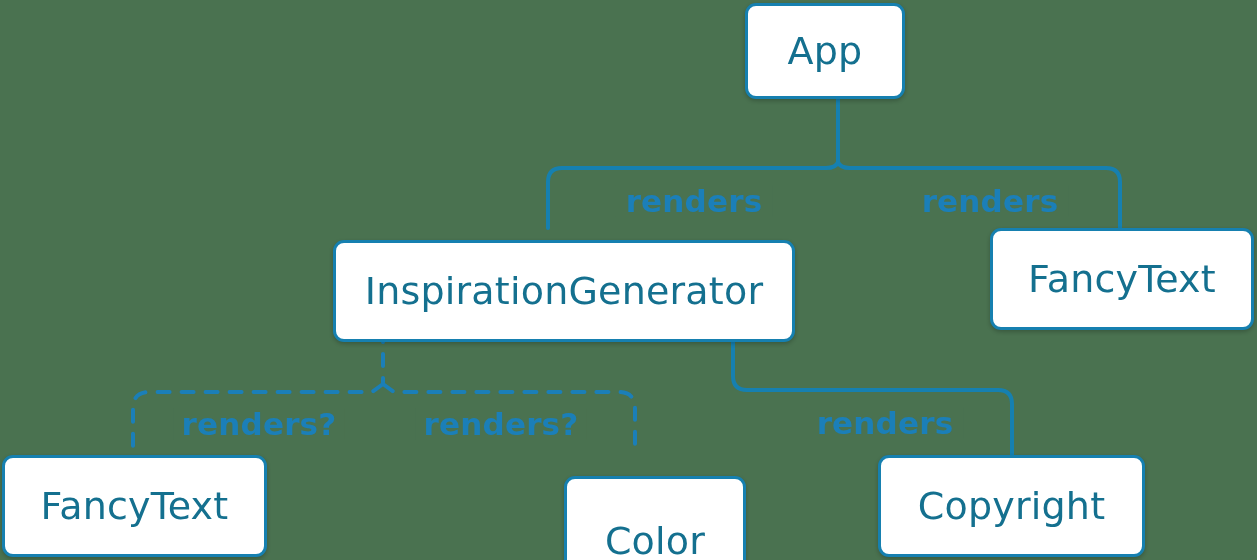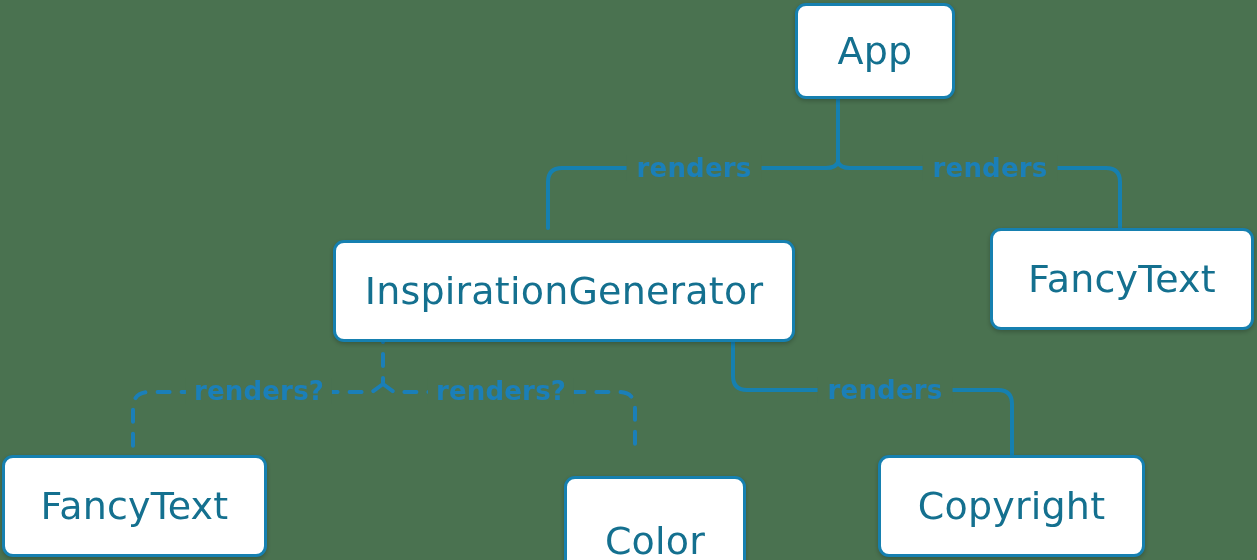--- a/index.html
+++ b/index.html
@@ -40,26 +40,27 @@
     color: #14708f;
     font-size: 38px;
     font-weight: 400;
     letter-spacing: 0.2px;
     line-height: 1;
     white-space: nowrap;
   }
   .edge-label {
     position: absolute;
     color: #1b7fb8;
-    font-size: 26px;
+    font-size: 31px;
     font-weight: 600;
     line-height: 1;
     white-space: nowrap;
     transform: translate(-50%, -50%);
     letter-spacing: 0.2px;
+    margin-top: 33px;
   }
   .edge-line {
     fill: none;
     stroke: #1680b0;
     stroke-width: 4;
     stroke-linecap: round;
     stroke-linejoin: round;
   }
   .edge-line.dashed {
     stroke: #1b7fb8;
@@ -81,21 +82,21 @@
 
     <path class="edge-line" d="M 733 330 L 733 376 Q 733 390 747 390 L 998 390 Q 1012 390 1012 404 L 1012 455"></path>
 
     <path class="edge-line dashed" d="M 383 330 L 383 384"></path>
 
     <path class="edge-line dashed" d="M 383 384 L 372 392 L 150 392 Q 133 392 133 408 L 133 455"></path>
 
     <path class="edge-line dashed" d="M 383 384 L 394 392 L 618 392 Q 635 392 635 408 L 635 452"></path>
   </svg>
 
-  <div class="node" style="left:795px; top:3px; width:160px; height:96px;">
+  <div class="node" style="left:745px; top:3px; width:160px; height:96px;">
     <span class="node-label">App</span>
   </div>
 
   <div class="node" style="left:333px; top:240px; width:462px; height:102px;">
     <span class="node-label">InspirationGenerator</span>
   </div>
 
   <div class="node" style="left:990px; top:228px; width:264px; height:102px;">
     <span class="node-label">FancyText</span>
   </div>

